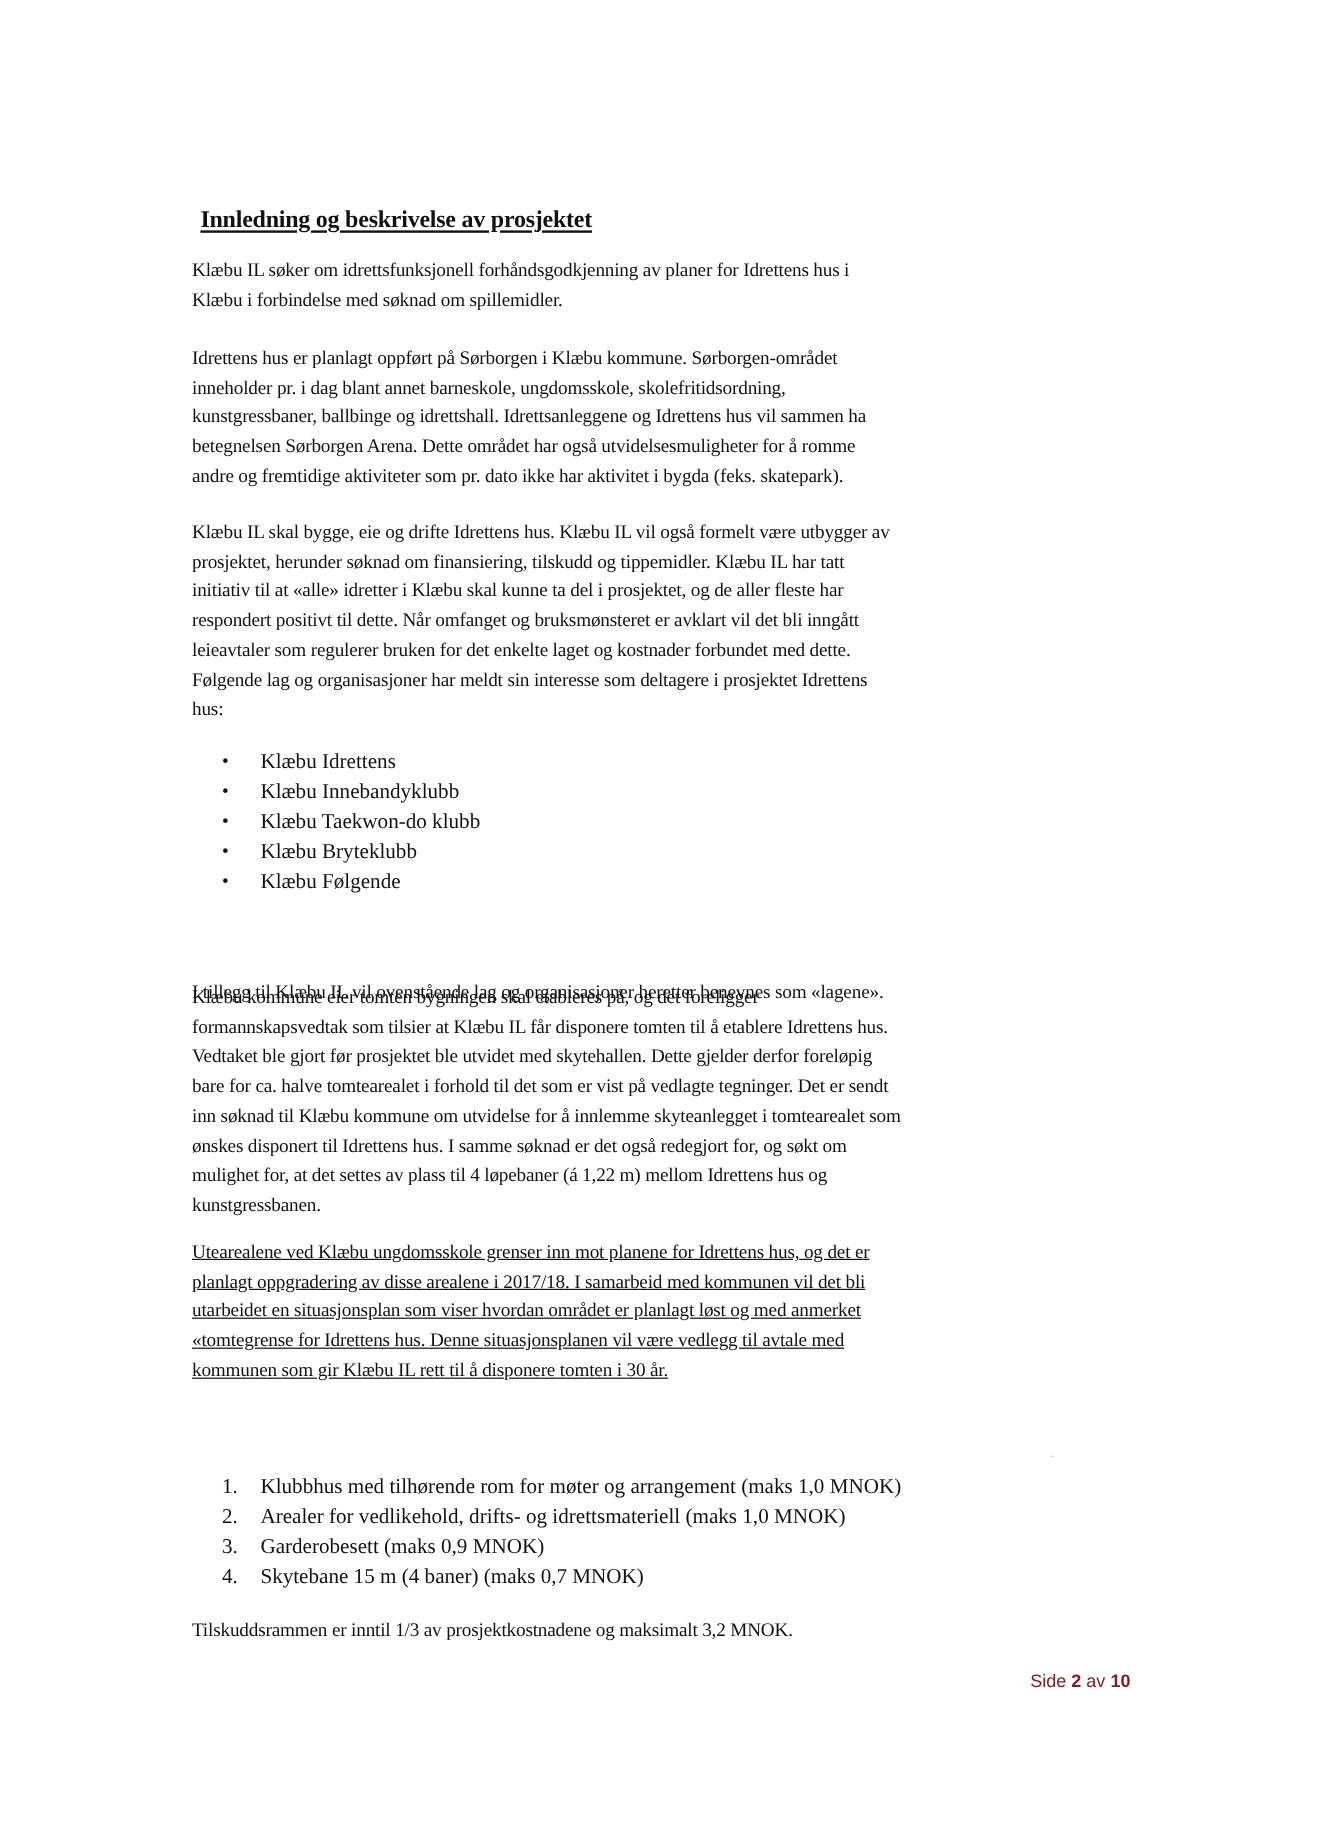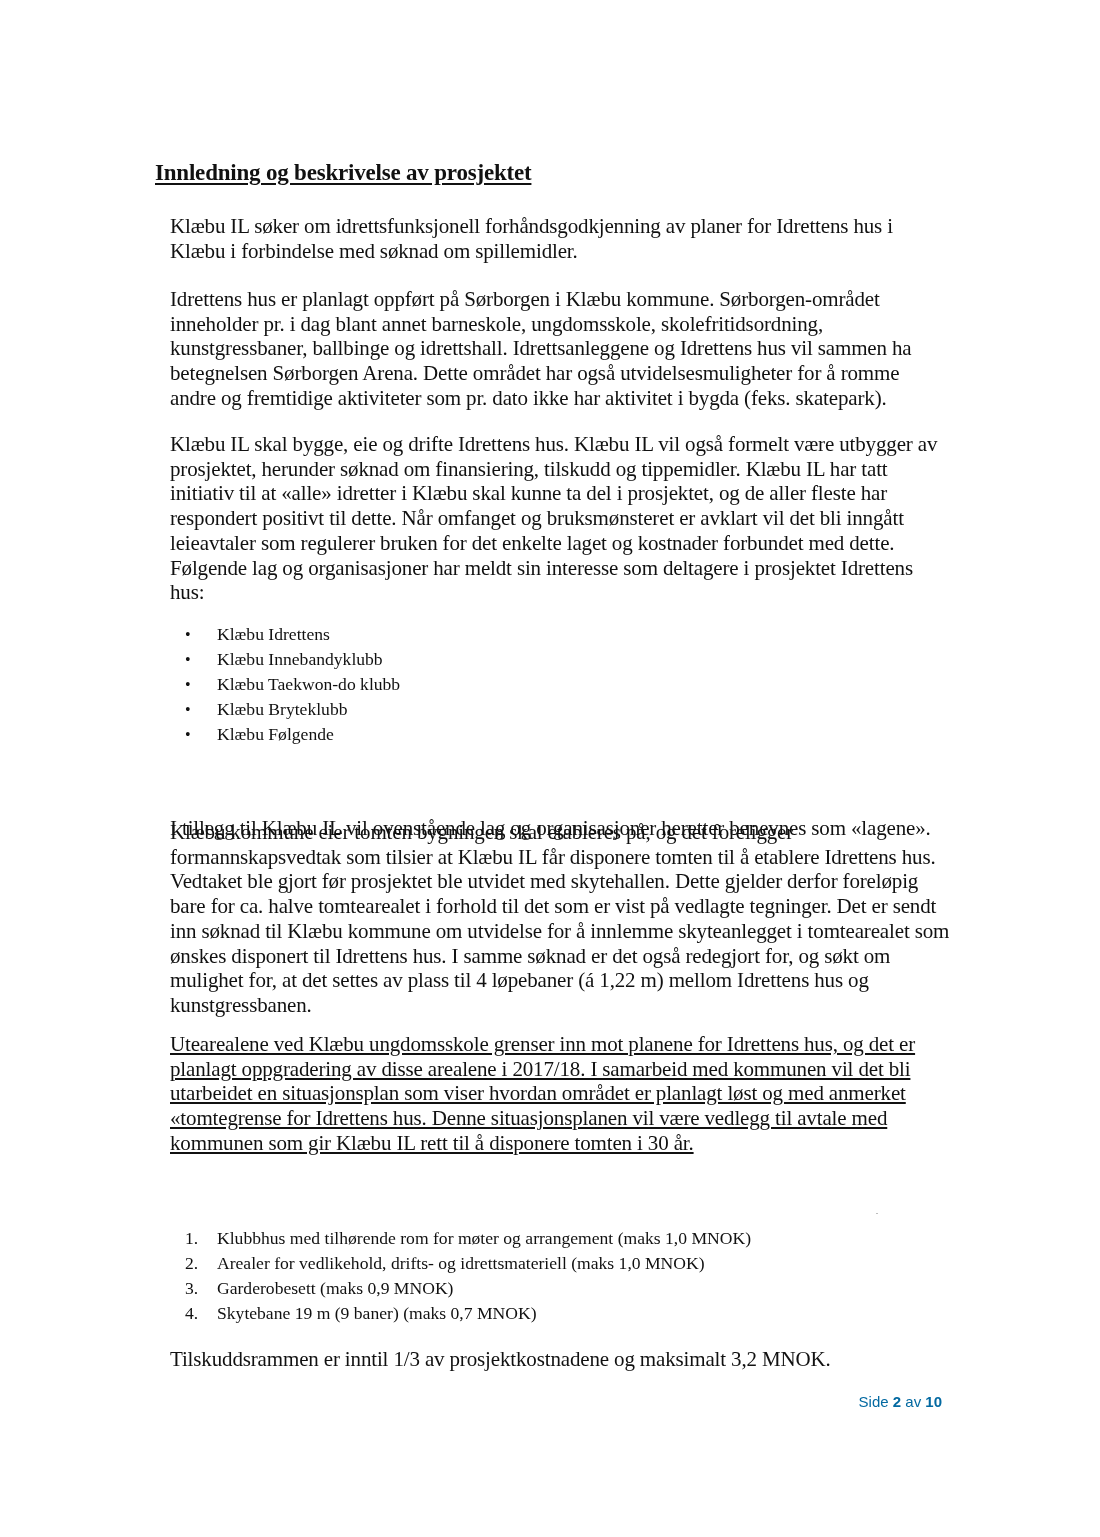--- a/index.html
+++ b/index.html
@@ -18,34 +18,34 @@
     .page {
       position: absolute;
       left: 0; top: 0;
       width: 1100px;
       height: 1537px;
     }
     .heading {
       position: absolute;
       left: 155px;
       top: 160px;
-      margin: 0;
-      font-size: 23px;
+      margin: 12px;
+      font-size: 20px;
       font-weight: bold;
       text-decoration: underline;
       text-decoration-thickness: 2px;
       text-underline-offset: 3px;
       letter-spacing: -0.2px;
     }
     .para {
       position: absolute;
-      left: 170px;
+      left: 160px;
       width: 800px;
       margin: 0;
-      font-size: 21px;
+      font-size: 16px;
       line-height: 24.7px;
       letter-spacing: -0.15px;
       white-space: pre-line;
     }
     .list {
       position: absolute;
       left: 155px;
       margin: 0;
       padding: 0;
       list-style: none;
@@ -67,21 +67,21 @@
       position: absolute;
       left: 30px;
       top: 0;
     }
     .footer {
       position: absolute;
       right: 158px;
       top: 1393px;
       font-family: "Liberation Sans", "DejaVu Sans", sans-serif;
       font-size: 15px;
-      color: #0369a1;
+      color: #7f1d1d;
     }
     .footer b { font-weight: bold; }
     .speck {
       position: absolute;
       left: 876px;
       top: 1213px;
       width: 2px;
       height: 1px;
       background: #bdbdbd;
     }
@@ -161,21 +161,21 @@
     <li>
       <span class="num">2.</span>
       <span>Arealer for vedlikehold, drifts- og idrettsmateriell (maks 1,0 MNOK)</span>
     </li>
     <li>
       <span class="num">3.</span>
       <span>Garderobesett (maks 0,9 MNOK)</span>
     </li>
     <li>
       <span class="num">4.</span>
-      <span>Skytebane 19 m (9 baner) (maks 0,7 MNOK)</span>
+      <span>Skytebane 15 m (4 baner) (maks 0,7 MNOK)</span>
     </li>
   </ol>
 
   <p class="para" style="top:1347px;">Tilskuddsrammen er inntil 1/3 av prosjektkostnadene og maksimalt 3,2 MNOK.</p>
 
   <div class="footer">
     <span>Side </span><b>2</b><span> av </span><b>10</b>
   </div>
 
 </div>

